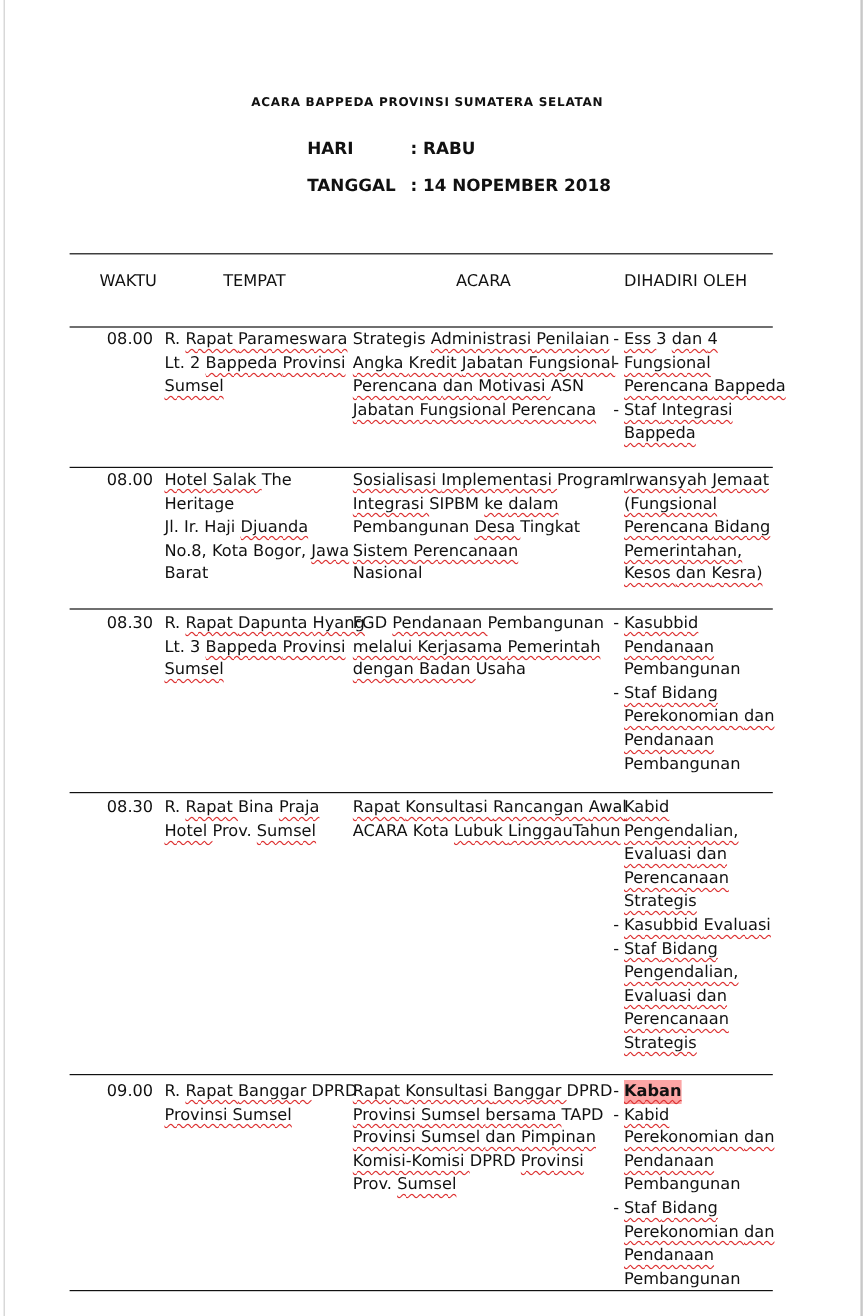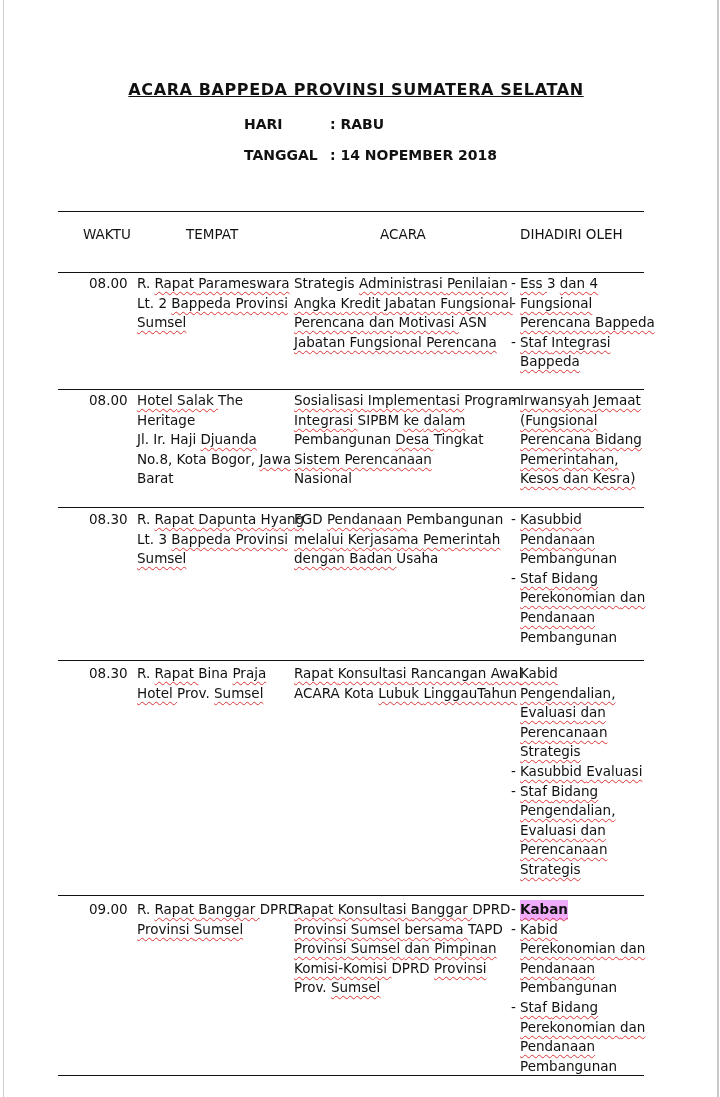--- a/index.html
+++ b/index.html
@@ -1,22 +1,22 @@
 <!DOCTYPE html>
 <html><head>
 <meta charset="utf-8">
 <style>
   html, body { margin: 0; padding: 0; background: #ffffff; }
   body { width: 720px; height: 1097px; position: relative; overflow: hidden;
          font-family: "DejaVu Sans", sans-serif; color: #111; }
   .page { position: absolute; left: 3px; top: 0; width: 713px; height: 1097px;
           border-left: 1px solid #cfcfcf; border-right: 2px solid #c8c8c8; background: #fff; }
   .title { position: absolute; top: 80px; left: 0; width: 712px; text-align: center;
-           font-weight: bold; font-size: 16px; letter-spacing: 0.6px; text-decoration: underline; }
-  .meta { position: absolute; left: 244px; font-size: 14px; font-weight: bold; }
+           font-weight: bold; font-size: 10px; letter-spacing: 0.6px; }
+  .meta { position: absolute; left: 256px; font-size: 14px; font-weight: bold; }
   .meta .k { display: inline-block; width: 86px; }
   .meta.hari { top: 116px; }
   .meta.tgl { top: 147px; }
   .hr { position: absolute; left: 58px; width: 586px; height: 0; border-top: 1.3px solid #111; }
   .hdr { position: absolute; top: 226px; font-size: 13.5px; font-weight: normal; }
   .row { position: absolute; left: 58px; width: 586px; font-size: 13.5px; line-height: 19.6px; }
   .cell { position: absolute; top: 0; }
   .c-waktu { left: 31px; width: 48px; }
   .c-tempat { left: 79px; width: 156px; }
   .c-acara { left: 236px; width: 222px; }
@@ -178,21 +178,21 @@
         <span class="line"><span class="sq">Provinsi </span><span class="sq">Sumsel</span></span>
       </div>
       <div class="cell c-acara">
         <span class="line"><span class="sq">Rapat </span><span class="sq">Konsultasi </span><span class="sq">Banggar </span><span>DPRD</span></span>
         <span class="line"><span class="sq">Provinsi </span><span class="sq">Sumsel </span><span class="sq">bersama </span><span>TAPD</span></span>
         <span class="line"><span class="sq">Provinsi </span><span class="sq">Sumsel </span><span class="sq">dan </span><span class="sq">Pimpinan</span></span>
         <span class="line"><span class="sq">Komisi-Komisi </span><span>DPRD </span><span class="sq">Provinsi</span></span>
         <span class="line"><span>Prov. </span><span class="sq">Sumsel</span></span>
       </div>
       <div class="cell c-hadir">
-        <div class="item"><span class="dash">-</span><span class="line hl sq" style="display: inline-block; background-color: #f0abfc;">Kaban</span></div>
+        <div class="item"><span class="dash">-</span><span class="line hl sq" style="display: inline-block; background-color: #fca5a5;">Kaban</span></div>
         <div class="item">
           <span class="dash">-</span>
           <span class="line"><span class="sq">Kabid</span></span>
           <span class="line"><span class="sq">Perekonomian </span><span class="sq">dan</span></span>
           <span class="line"><span class="sq">Pendanaan</span></span>
           <span class="line"><span>Pembangunan</span></span>
         </div>
         <div class="item">
           <span class="dash">-</span>
           <span class="line"><span class="sq">Staf </span><span class="sq">Bidang</span></span>

